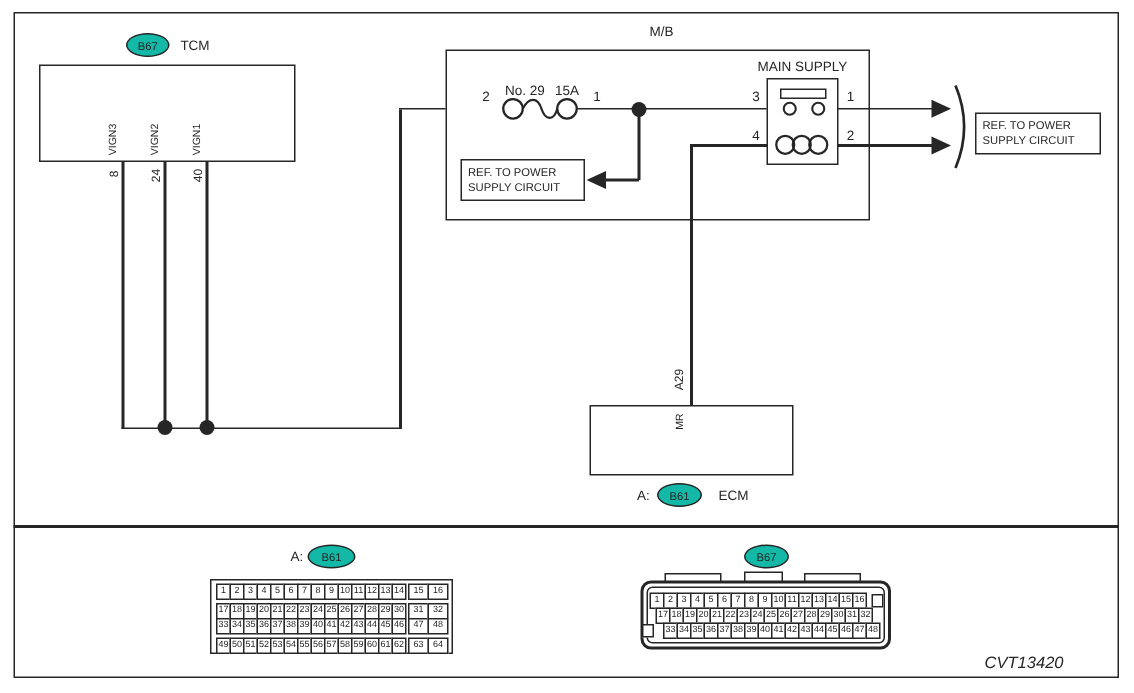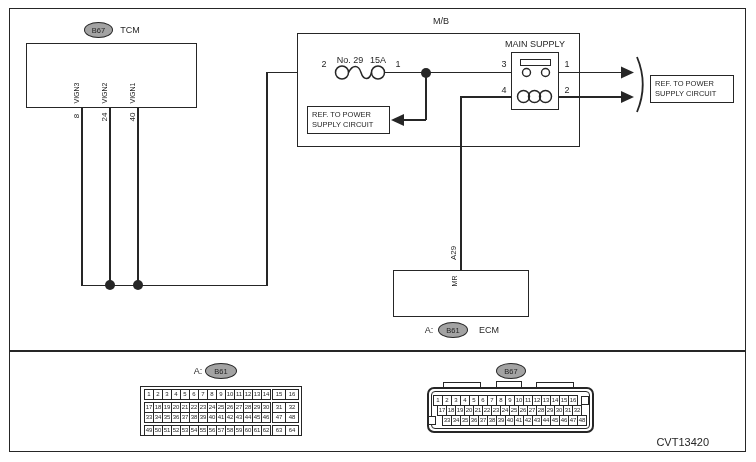--- a/index.html
+++ b/index.html
@@ -7,21 +7,21 @@
          font-family:"Liberation Sans",sans-serif;color:#262626;overflow:hidden;}
   .hline,.vline{position:absolute;background:#262626;}
   .hline{height:1.5px;}
   .vline{width:1.5px;}
   .hline.thick{height:2.5px;}
   .vline.thick{width:2.5px;}
   .box{position:absolute;border:1.5px solid #262626;background:#fff;box-sizing:border-box;}
   .lbl{position:absolute;transform:translate(-50%,-50%);font-size:9px;white-space:nowrap;}
   .rot{position:absolute;transform:translate(-50%,-50%) rotate(-90deg);font-size:7px;white-space:nowrap;}
   .rot9{font-size:8px;}
-  .oval{position:absolute;border:1.5px solid #262626;border-radius:50%;background:#a3a3a3;
+  .oval{position:absolute;border:1.5px solid #262626;border-radius:50%;background:#14b8a6;
         display:flex;align-items:center;justify-content:center;font-size:7.5px;box-sizing:border-box;}
   .dot{position:absolute;width:10px;height:10px;border-radius:50%;background:#262626;}
   .refbox{position:absolute;border:1.5px solid #262626;background:#fff;box-sizing:border-box;
           font-size:7.5px;line-height:10px;padding:3px 0 0 4px;}
   .svglayer{position:absolute;left:0;top:0;pointer-events:none;}
   .grid{position:absolute;}
   .grid-row{display:flex;}
   .pin-cell{box-sizing:border-box;width:10px;height:11px;border:1px solid #262626;
             font-size:6px;line-height:9px;text-align:center;background:#fff;color:#262626;}
   .pin-cell + .pin-cell{margin-left:-1px;}
@@ -262,21 +262,21 @@
         <div class="pin-cell">44</div>
         <div class="pin-cell">45</div>
         <div class="pin-cell">46</div>
         <div class="pin-cell">47</div>
         <div class="pin-cell">48</div>
       </div>
     </div>
   <div class="keyslot" style="left:581px;top:396px;"></div>
   <div class="keyslot" style="left:428px;top:416px;"></div>
 
-  <div class="figcode" style="left:623px;top:436px;width:86px;">CVT13420</div>
+  <div class="figcode" style="left:623px;top:436px;width:86px;font-style:italic;">CVT13420</div>
 
   <svg class="svglayer" width="756" height="462" viewBox="0 0 756 462">
     <g stroke="#262626" fill="#ffffff" stroke-width="1.5">
       <circle cx="342" cy="72.5" r="6.5"></circle>
       <circle cx="378" cy="72.5" r="6.5"></circle>
       <path d="M348.5 72.5 C 352.5 64.5, 358.5 64.5, 361 72.5 C 363.5 80.5, 369.5 80.5, 371.5 72.5" fill="none"></path>
     </g>
     <g stroke="#262626" fill="#ffffff" stroke-width="1.4">
       <circle cx="526.5" cy="72.5" r="4"></circle>
       <circle cx="545.5" cy="72.5" r="4"></circle>

